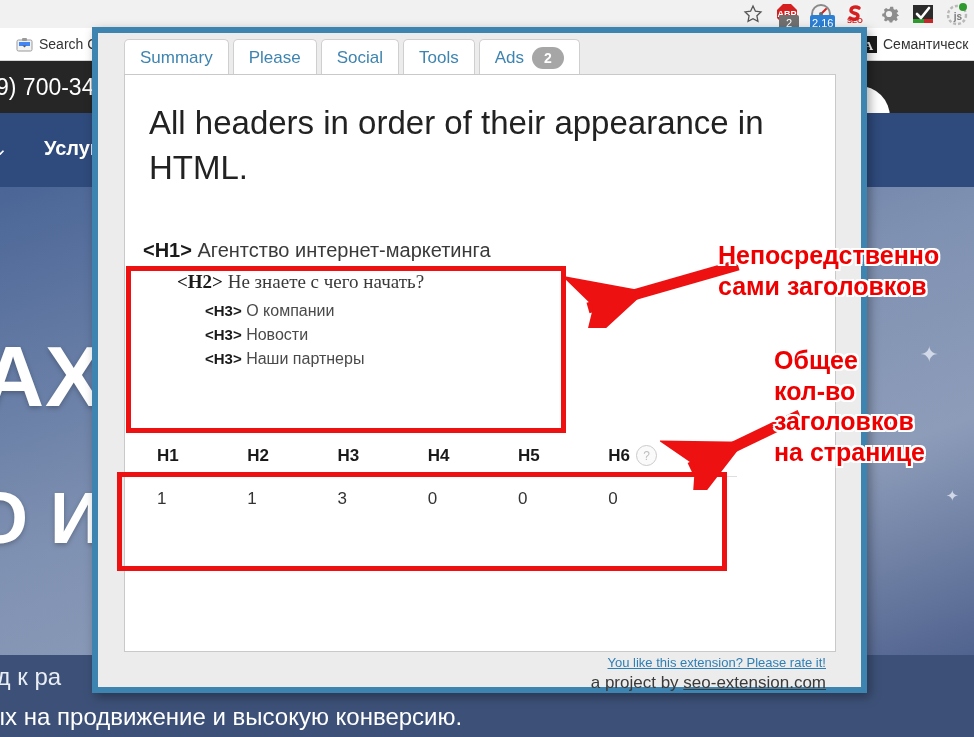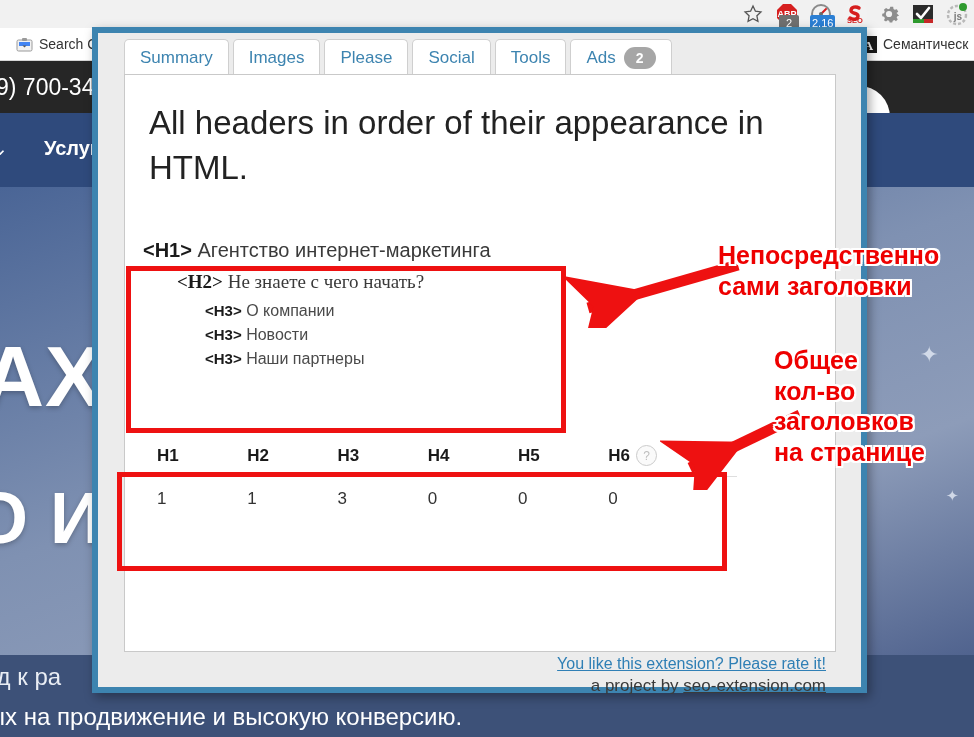--- a/index.html
+++ b/index.html
@@ -138,21 +138,21 @@
   .th-inner{display:flex;align-items:center;gap:6px;}
   .qmark{
     display:inline-flex;align-items:center;justify-content:center;
     width:19px;height:19px;border-radius:50%;border:1px solid #cbcbcb;
     color:#bdbdbd;font-size:12px;font-weight:normal;background:#fafafa;
   }
   #popup-footer{
     position:absolute;left:26px;top:622px;width:712px;text-align:right;
     padding-right:10px;box-sizing:border-box;
   }
-  #popup-footer .f1{font-size:16px;color:#2f7fb5;text-decoration:underline;display:block;margin-bottom:3px;}
+  #popup-footer .f1{font-size:13px;color:#2f7fb5;text-decoration:underline;display:block;margin-bottom:3px;}
   #popup-footer .f2{font-size:17px;color:#3a3a3a;display:block;}
   #popup-footer .f2 u{color:#3a3a3a;}
 
   
   .redbox{position:absolute;border:5px solid #ee1111;box-sizing:border-box;}
   #redbox-headers{left:126px;top:266px;width:440px;height:167px;}
   #redbox-table{left:117px;top:472px;width:610px;height:99px;}
   .anno{
     position:absolute;color:#ee0000;font-weight:bold;font-size:25px;line-height:1.22;
     text-shadow:
@@ -269,23 +269,20 @@
 <div id="page-footer">
   <div id="foot-line1">дход к ра</div>
   <div id="foot-line2">анных на продвижение и высокую конверсию.</div>
 </div>
 
 <div id="popup">
 
   <div id="popup-tabs">
     <div class="ptab">
       <span>Summary</span>
-    </div>
-    <div class="ptab">
-      <span>Images</span>
     </div>
     <div class="ptab">
       <span>Please</span>
     </div>
     <div class="ptab">
       <span>Social</span>
     </div>
     <div class="ptab">
       <span>Tools</span>
     </div>
@@ -381,17 +378,17 @@
 <svg class="arrow-svg" style="left:660px;top:410px;width:160px;height:80px;" viewBox="0 0 160 80">
   <defs>
     <marker id="ah2" markerWidth="7" markerHeight="7" refX="5.5" refY="3.5" orient="auto">
       <path d="M7,0 L0,3.5 L7,7 L5,3.5 Z" fill="#ee1111"></path>
     </marker>
   </defs>
   <path d="M140 5 L30 58" stroke="#ee1111" stroke-width="11" fill="none" stroke-linecap="butt" marker-end="url(#ah2)"></path>
 </svg>
 
 <div class="anno" id="anno-1">Непосредственно
-сами заголовки</div>
+сами заголовков</div>
 <div class="anno" id="anno-2">Общее
 кол-во
 заголовков
 на странице</div>
 
 </body></html>

